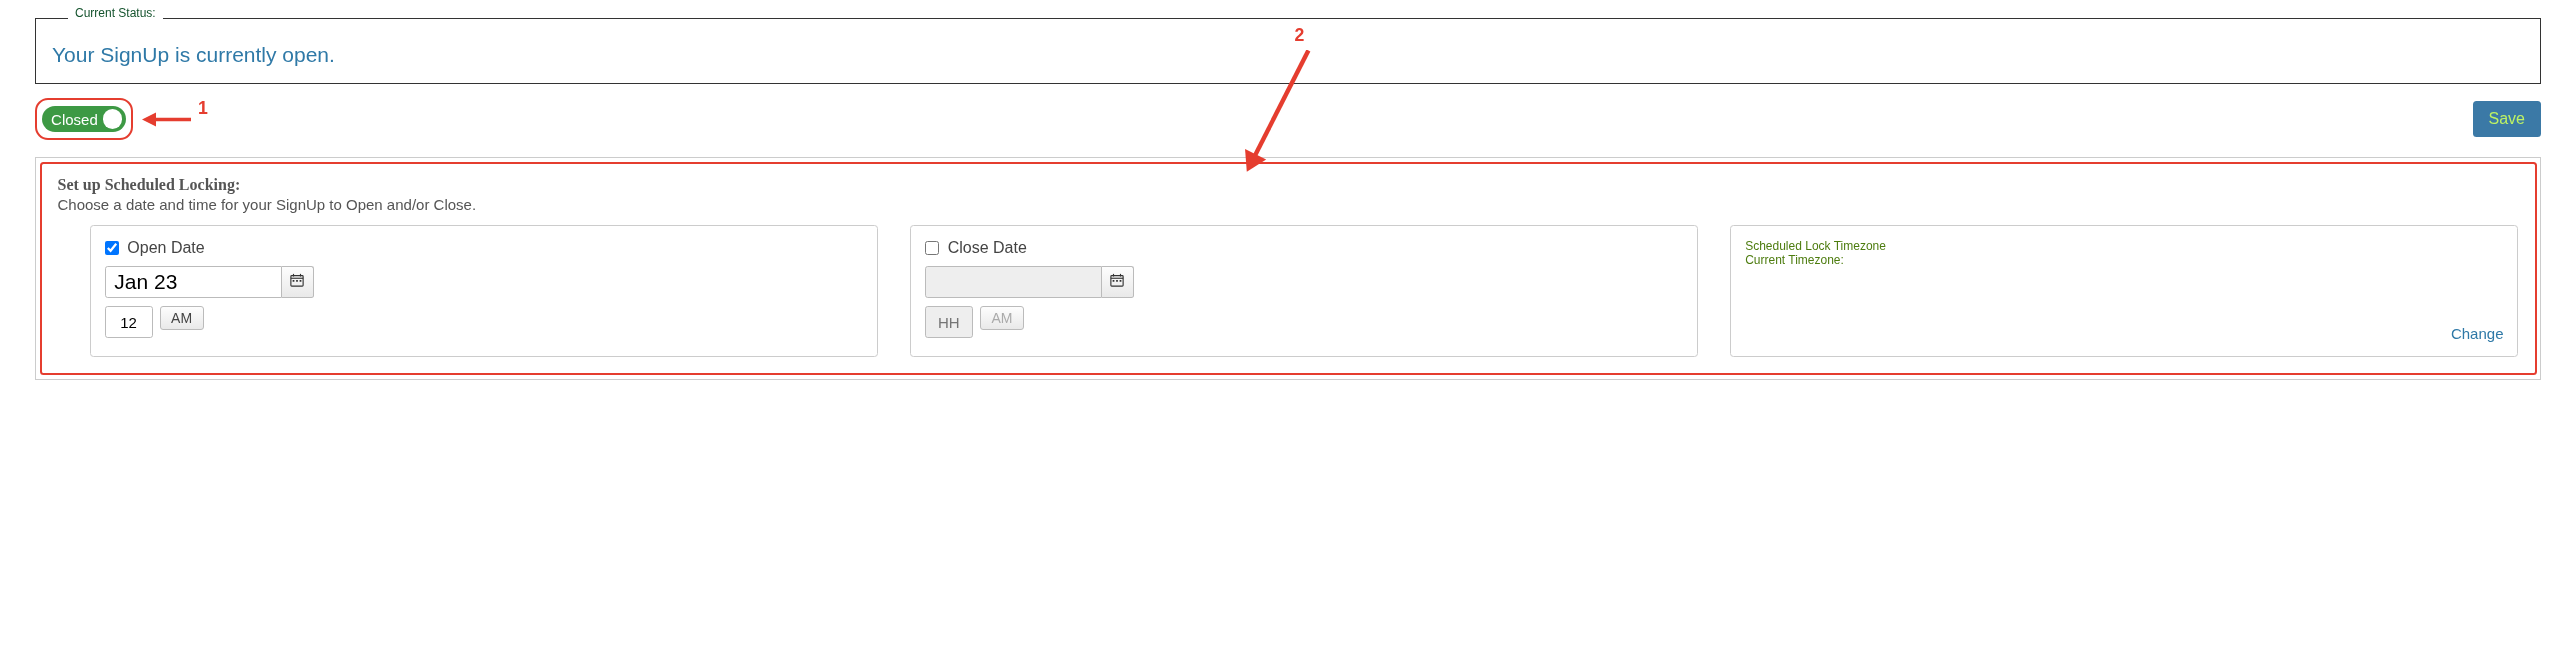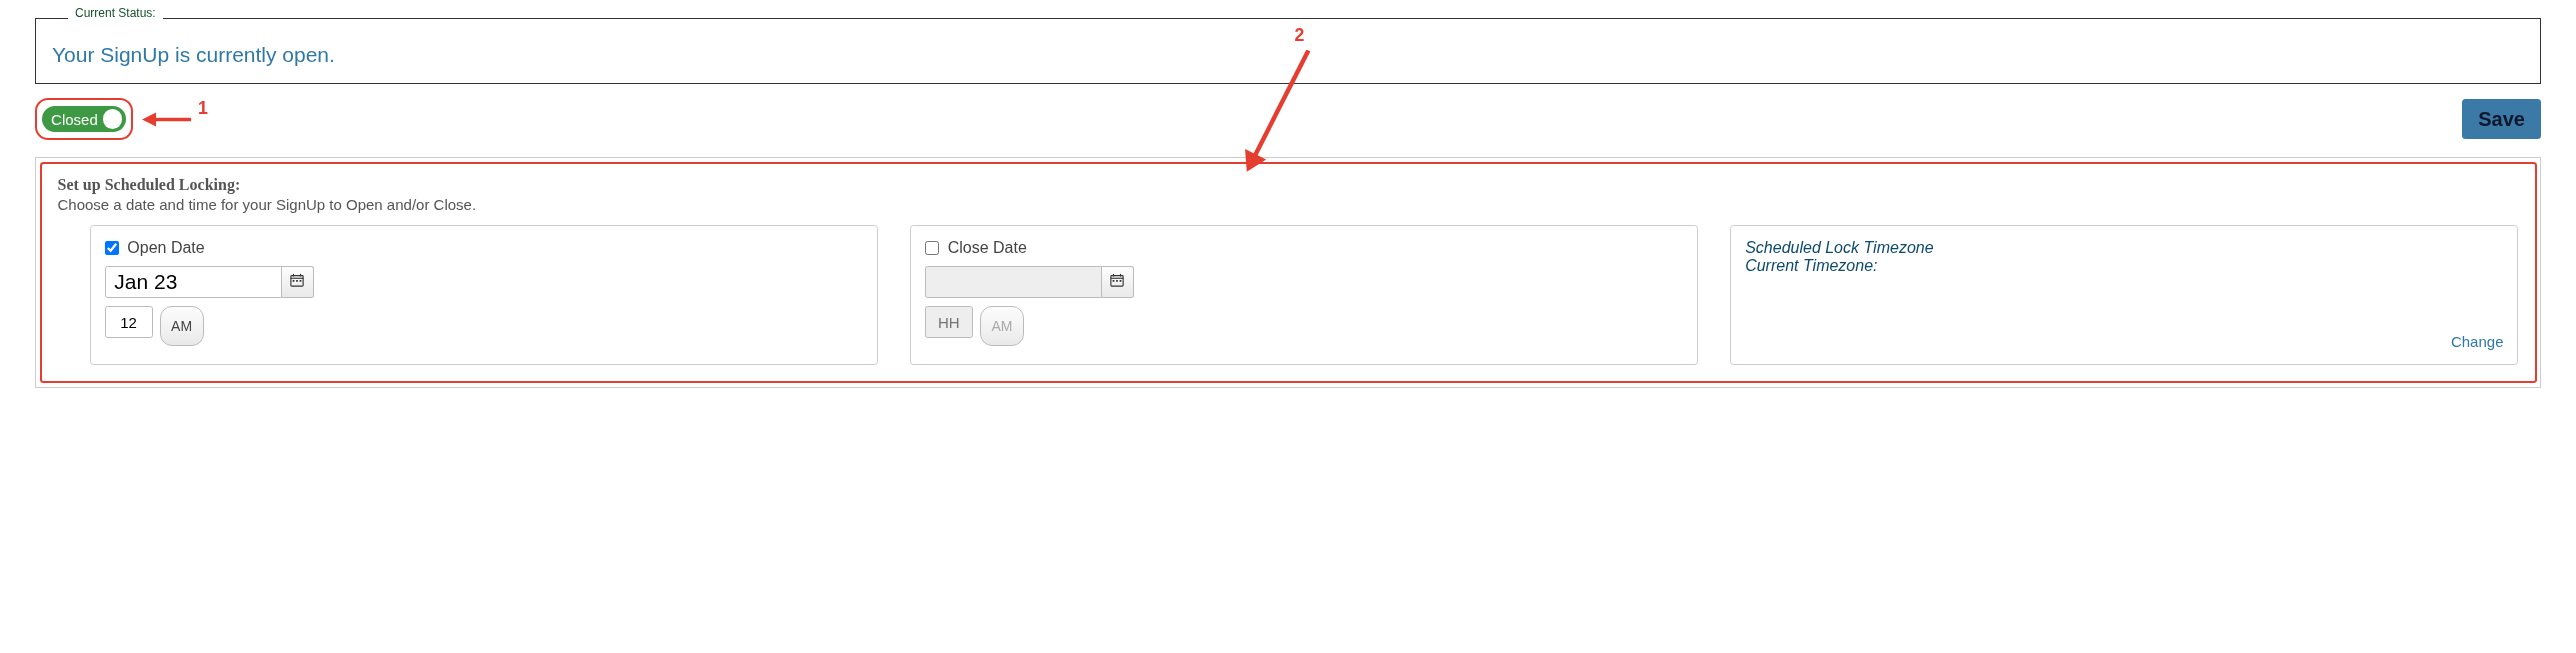--- a/index.html
+++ b/index.html
@@ -72,27 +72,26 @@
   }
   .arrow1 svg { display:block; }
   .ann-label {
     color: #e53d2f;
     font-weight: bold;
     font-size: 17.7px;
   }
   .ann-1 { margin-left: 7px; position: relative; top: -10.6px; }
   .save-btn {
     background: #3b79a6;
-    color: #0f172a;
+    color: #bef264;
     border: none;
     border-radius: 3.5px;
     padding: 8.8px 16px;
-    font-size: 20px;
-    cursor: pointer;
-    font-weight: bold;
+    font-size: 16px;
+    cursor: pointer;
   }
   .arrow2-wrap {
     position: absolute;
     left: 48%;
     top: -133px;
     text-align: center;
   }
   .arrow2-wrap .ann-label { display:block; margin-bottom: 3.5px; margin-left: 35px;}
   .schedule-outer {
     border: 0.9px solid #ccc;
@@ -180,30 +179,30 @@
     border: 0.9px solid #bbb;
     border-radius: 2.7px;
     width: 48px;
     height: 32px;
     text-align: center;
     font-size: 15px;
   }
   .hh-input.disabled { background:#eee; color:#701a75; }
   .ampm-btn {
     border: 0.9px solid #bbb;
-    border-radius: 12px;
+    border-radius: 3px;
     background: linear-gradient(#fdfdfd,#e9e9e9);
-    height: 40px;
+    height: 24px;
     padding: 0 10.6px;
     font-size: 14px;
     cursor: pointer;
     color: #444;
   }
   .ampm-btn.disabled { color:#aaa; }
-  .tz-line { color:#0c4a6e; font-size:16px;font-style:italic; }
+  .tz-line { color:#4d7c0f; font-size:12px; }
   .change-link {
     position: absolute;
     right: 14px;
     bottom: 14px;
     color: #2f79a7;
     font-size: 15px;
     cursor: pointer;
   }
 </style>
 </head>

